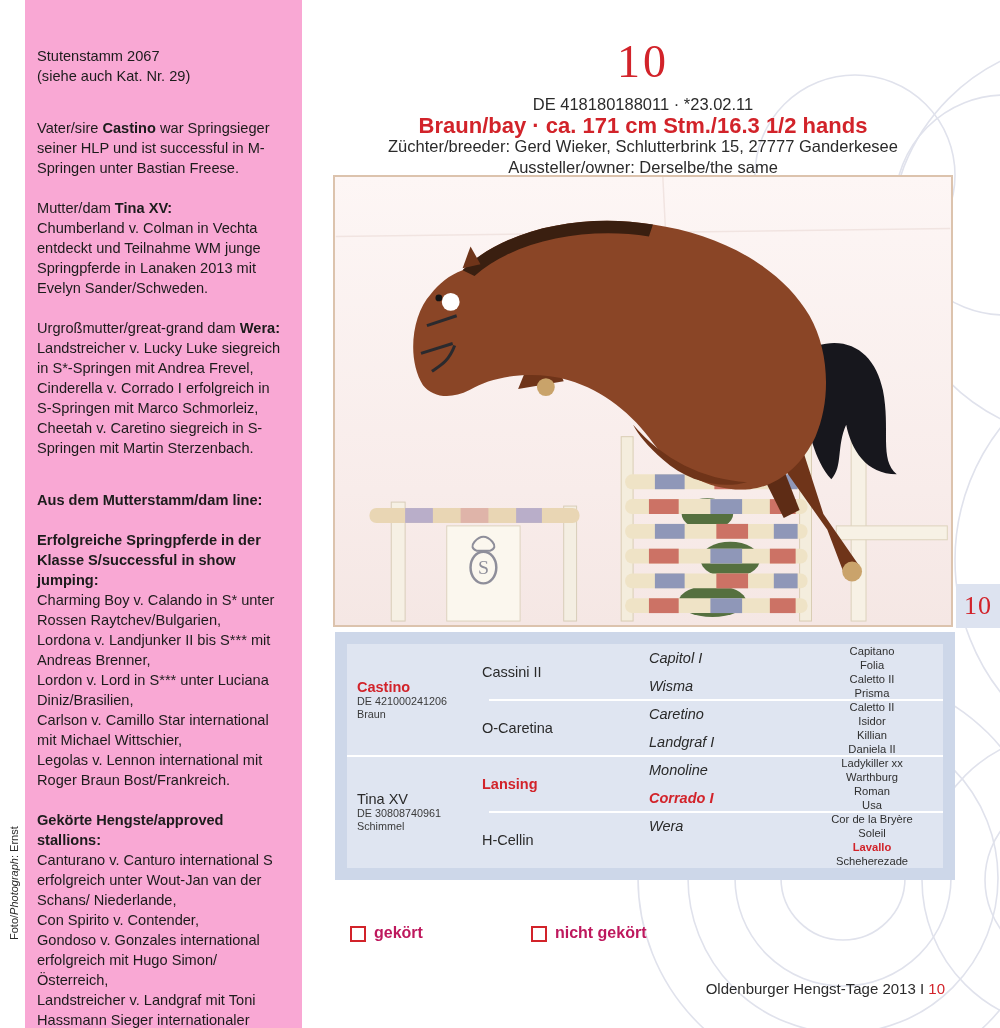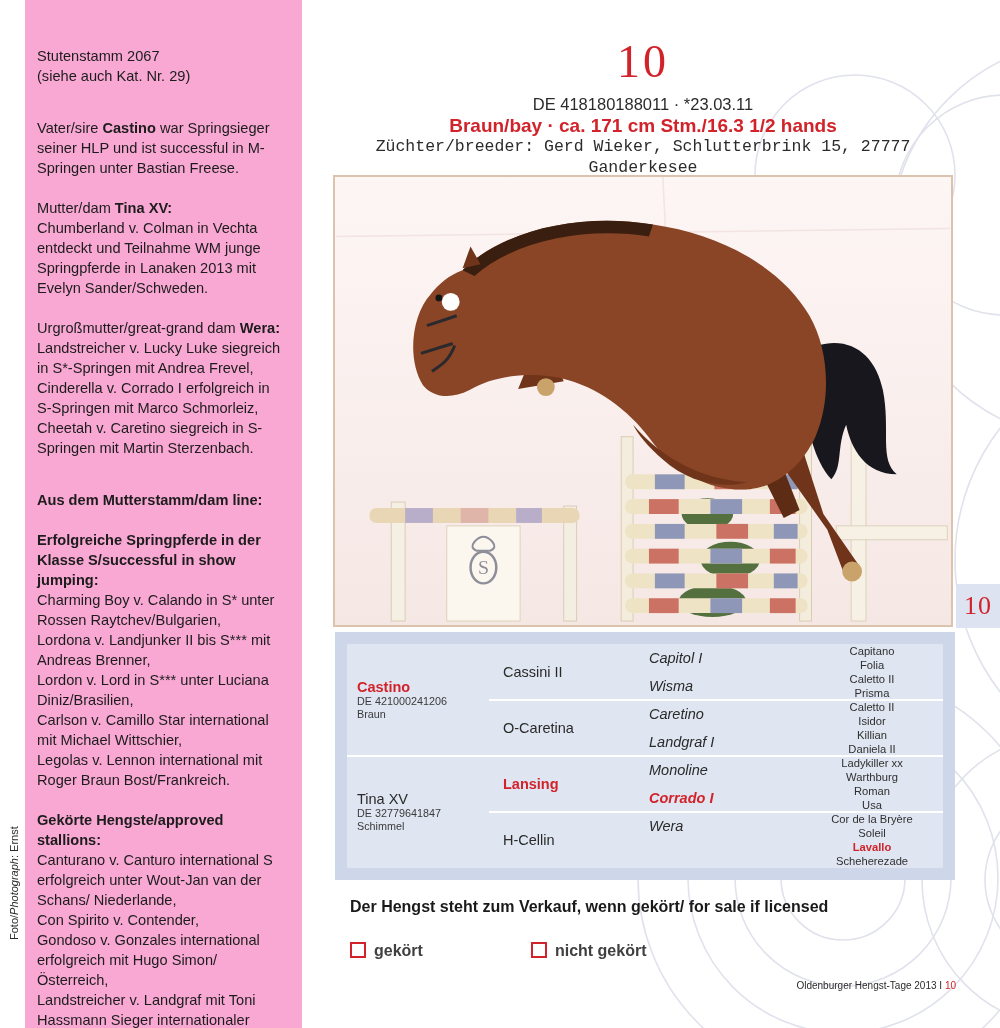--- a/index.html
+++ b/index.html
@@ -32,22 +32,22 @@
   
   .header{
     position:absolute;left:333px;top:38px;width:620px;z-index:2;
     text-align:center;
   }
   .cat-number{
     font-family:"Liberation Serif", serif;
     font-size:46px;line-height:48px;color:#d2232a;letter-spacing:3px;
   }
   .reg-line{font-size:16.5px;line-height:21px;color:#2b2b2b;margin-top:8px;}
-  .color-line{font-size:19px;line-height:21px;color:#d2232a;font-weight:bold;}
-  .breeder-line,.owner-line{font-size:16.5px;line-height:21px;color:#2b2b2b;font-family:Liberation Mono, monospace;}
+  .color-line{font-size:22px;line-height:21px;color:#d2232a;font-weight:bold;}
+  .breeder-line,.owner-line{font-size:16.5px;line-height:21px;color:#2b2b2b;}
   
   .photo{
     position:absolute;left:333px;top:175px;width:620px;height:452px;z-index:2;
     border:2px solid #dcc3ad;box-sizing:border-box;
     background:linear-gradient(#fdf6f5, #f8ecea 70%, #f5e7e4);
   }
   .photo svg{display:block;width:100%;height:100%;}
   
   .side-tab{
     position:absolute;left:956px;top:584px;width:44px;height:44px;z-index:2;
@@ -60,44 +60,44 @@
     background:#cdd7e9;box-sizing:border-box;padding:12px;
   }
   .pedigree-inner{position:relative;width:596px;height:224px;background:#dfe5f1;}
   .ped-col{position:absolute;top:0;bottom:0;}
   .ped-cell{display:flex;flex-direction:column;justify-content:center;}
   .ped-name{font-size:14.5px;color:#2a2a2a;}
   .ped-sub{font-size:10.8px;line-height:13px;color:#3a3a3a;}
   .red{color:#d2232a !important;font-weight:bold;}
   .col1{left:10px;width:138px;}
   .col1 .ped-cell{height:112px;}
-  .col2{left:156px;width:146px;}
+  .col2{left:135px;width:146px;}
   .col2 .ped-cell{height:56px;}
   .col3{left:302px;width:150px;}
   .col3 .ped-cell{height:28px;font-style:italic;}
   .col4{left:456px;width:138px;text-align:center;}
   .col4 .ped-cell{height:14px;font-size:11.2px;line-height:14px;color:#2f2f2f;}
   .ped-div{position:absolute;height:2px;background:#ffffff;}
   .d-full{left:0;right:0;top:111px;}
   .d-a{left:142px;right:0;top:55px;}
   .d-b{left:142px;right:0;top:167px;}
   
   .sale{position:absolute;left:350px;top:898px;width:600px;z-index:2;}
   .sale-statement{font-size:16px;font-weight:bold;color:#1a1a1a;}
   .sale-options{margin-top:26px;display:flex;}
-  .sale-option{display:flex;align-items:flex-start;color:#404040;font-weight:bold;font-size:16px;}
+  .sale-option{display:flex;align-items:flex-end;color:#be185d;font-weight:bold;font-size:16px;}
   .sale-option + .sale-option{margin-left:96px;padding-left:12px;}
   .cb{
     display:inline-block;width:12px;height:12px;border:2px solid #d2232a;
     margin-right:8px;background:#fff;
   }
   
   .footer{
-    position:absolute;right:44px;top:980px;z-index:2;
-    font-size:10px;color:#2b2b2b;
+    position:absolute;right:55px;top:980px;z-index:2;
+    font-size:15px;color:#2b2b2b;
   }
   .footer .page-num{color:#d2232a;}
 </style>
 </head>
 <body>
 
 <svg id="bg-arcs" width="1000" height="1028" viewBox="0 0 1000 1028">
   <g fill="none" stroke="#e0e2ec" stroke-width="1.6">
     <circle cx="855" cy="175" r="100"></circle>
     <circle cx="1005" cy="205" r="110"></circle>
@@ -142,21 +142,21 @@
     
   </p>
 </aside>
 
 <div class="photo-credit">
   <span>Foto/</span><span class="it">Photograph</span><span>: Ernst</span>
 </div>
 
 <header class="header">
   <div class="cat-number">10</div>
-  <div class="reg-line">DE 418180188011 · *23.03.11</div>
+  <div class="reg-line">DE 418180188011 · *23.02.11</div>
   <div class="color-line">Braun/bay · ca. 171 cm Stm./16.3 1/2 hands</div>
   <div class="breeder-line">Züchter/breeder: Gerd Wieker, Schlutterbrink 15, 27777 Ganderkesee</div>
   <div class="owner-line">Aussteller/owner: Derselbe/the same</div>
 </header>
 
 <figure class="photo" style="margin:0">
   <svg viewBox="0 0 620 452">
 
     <g stroke="#f1e4e1" stroke-width="1.5">
       <line x1="0" y1="60" x2="620" y2="52"></line>
@@ -268,21 +268,21 @@
     <div class="ped-div d-b"></div>
 
     <div class="ped-col col1">
       <div class="ped-cell">
         <div class="ped-name red">Castino</div>
         <div class="ped-sub">DE 421000241206</div>
         <div class="ped-sub">Braun</div>
       </div>
       <div class="ped-cell">
         <div class="ped-name">Tina XV</div>
-        <div class="ped-sub">DE 32779641847</div>
+        <div class="ped-sub">DE 30808740961</div>
         <div class="ped-sub">Schimmel</div>
       </div>
     </div>
 
     <div class="ped-col col2">
       <div class="ped-cell">
           <div class="ped-name">Cassini II</div>
         </div>
       <div class="ped-cell">
           <div class="ped-name">O-Caretina</div>
@@ -334,21 +334,20 @@
       <div class="ped-cell">Usa</div>
       <div class="ped-cell">Cor de la Bryère</div>
       <div class="ped-cell">Soleil</div>
       <div class="ped-cell red">Lavallo</div>
       <div class="ped-cell">Scheherezade</div>
     </div>
   </div>
 </section>
 
 <section class="sale">
-  <div class="sale-statement">Der Hengst steht zum Verkauf, wenn gekört/ for sale if licensed</div>
   <div class="sale-options">
     <span class="sale-option">
       <span class="cb"></span>
       <span>gekört</span>
     </span>
     <span class="sale-option">
       <span class="cb"></span>
       <span>nicht gekört</span>
     </span>
   </div>

